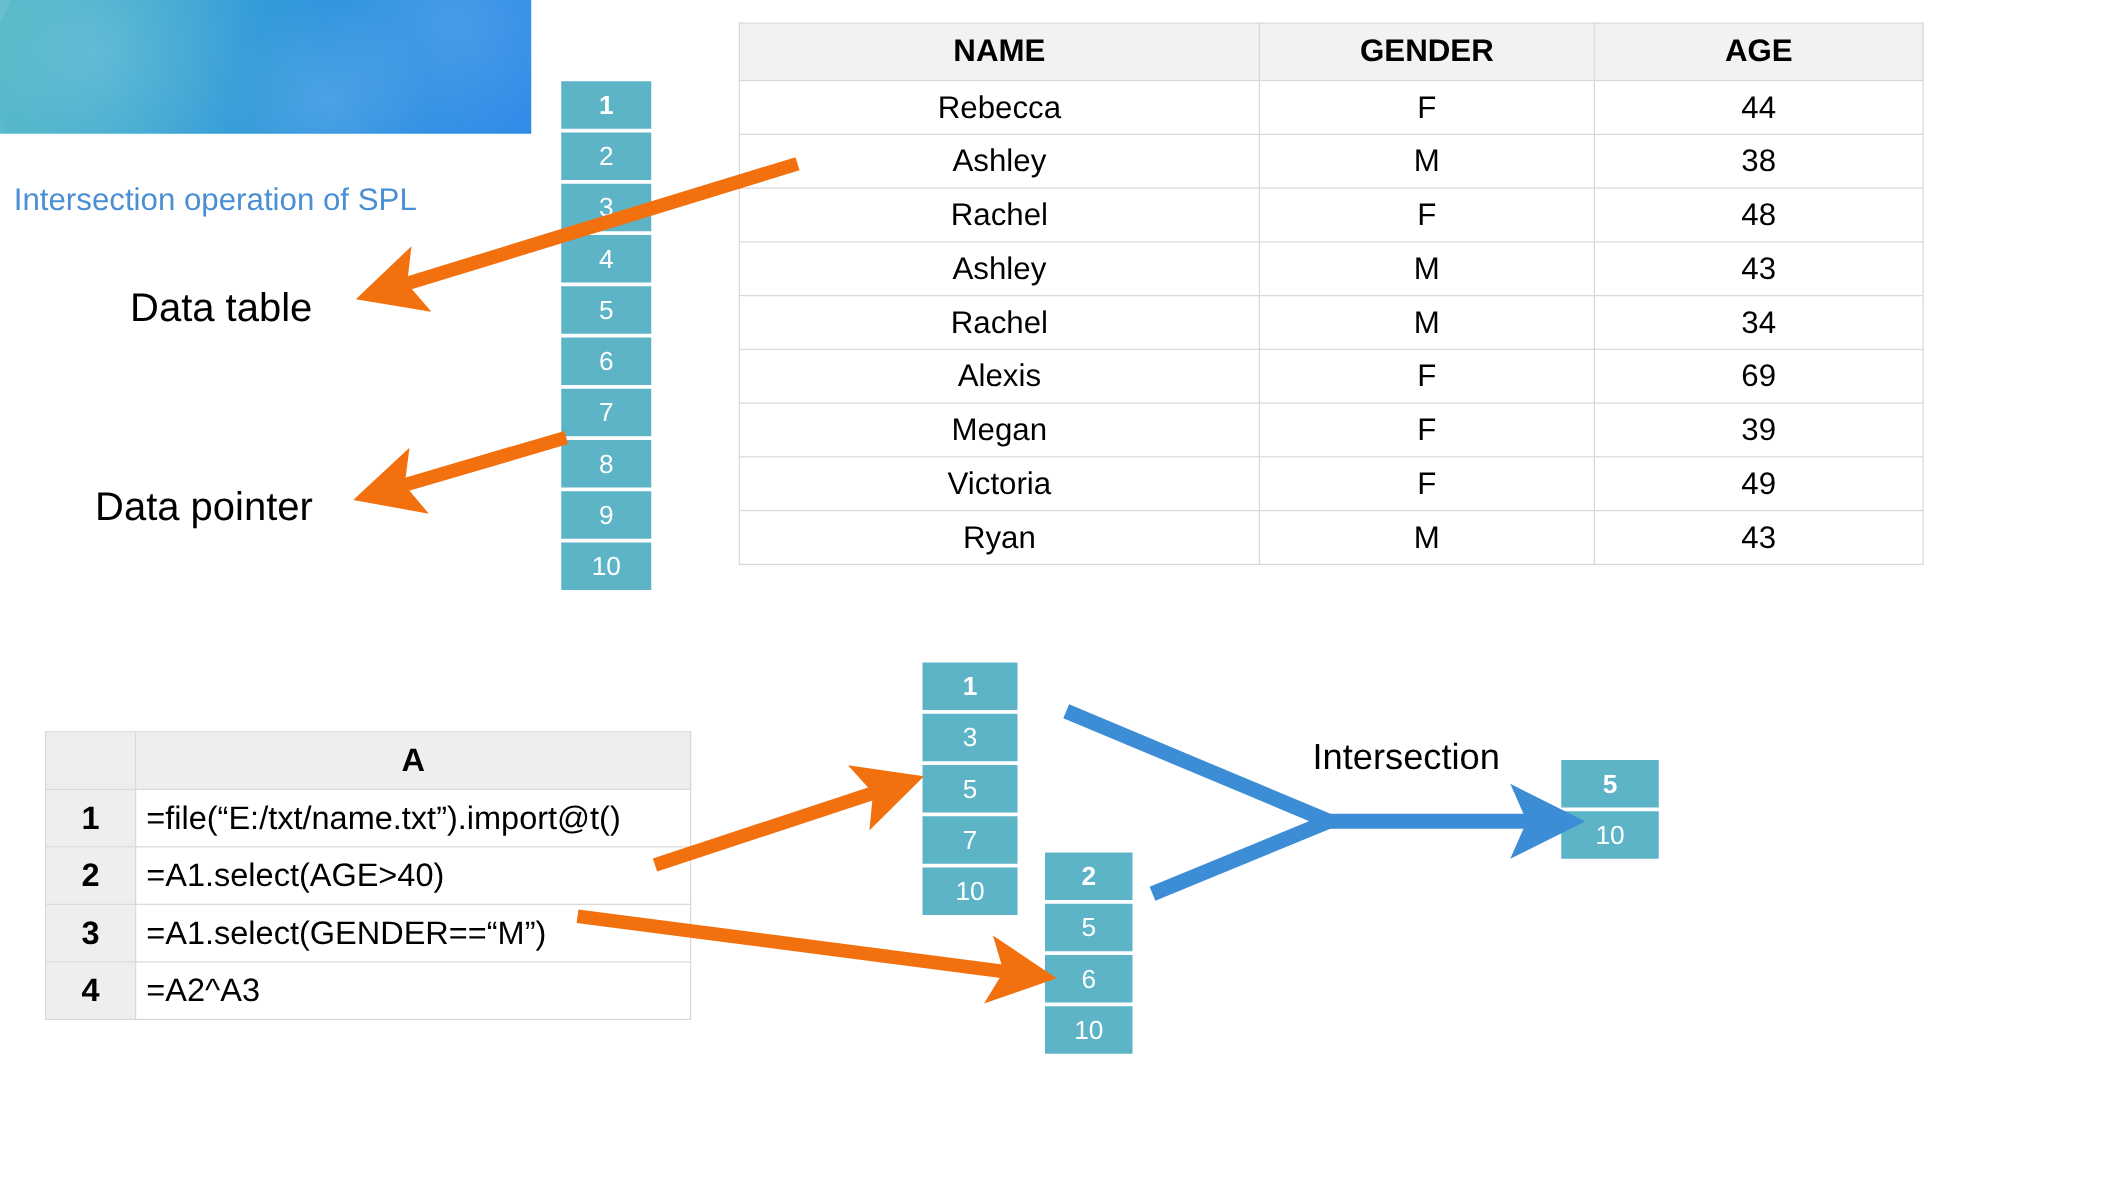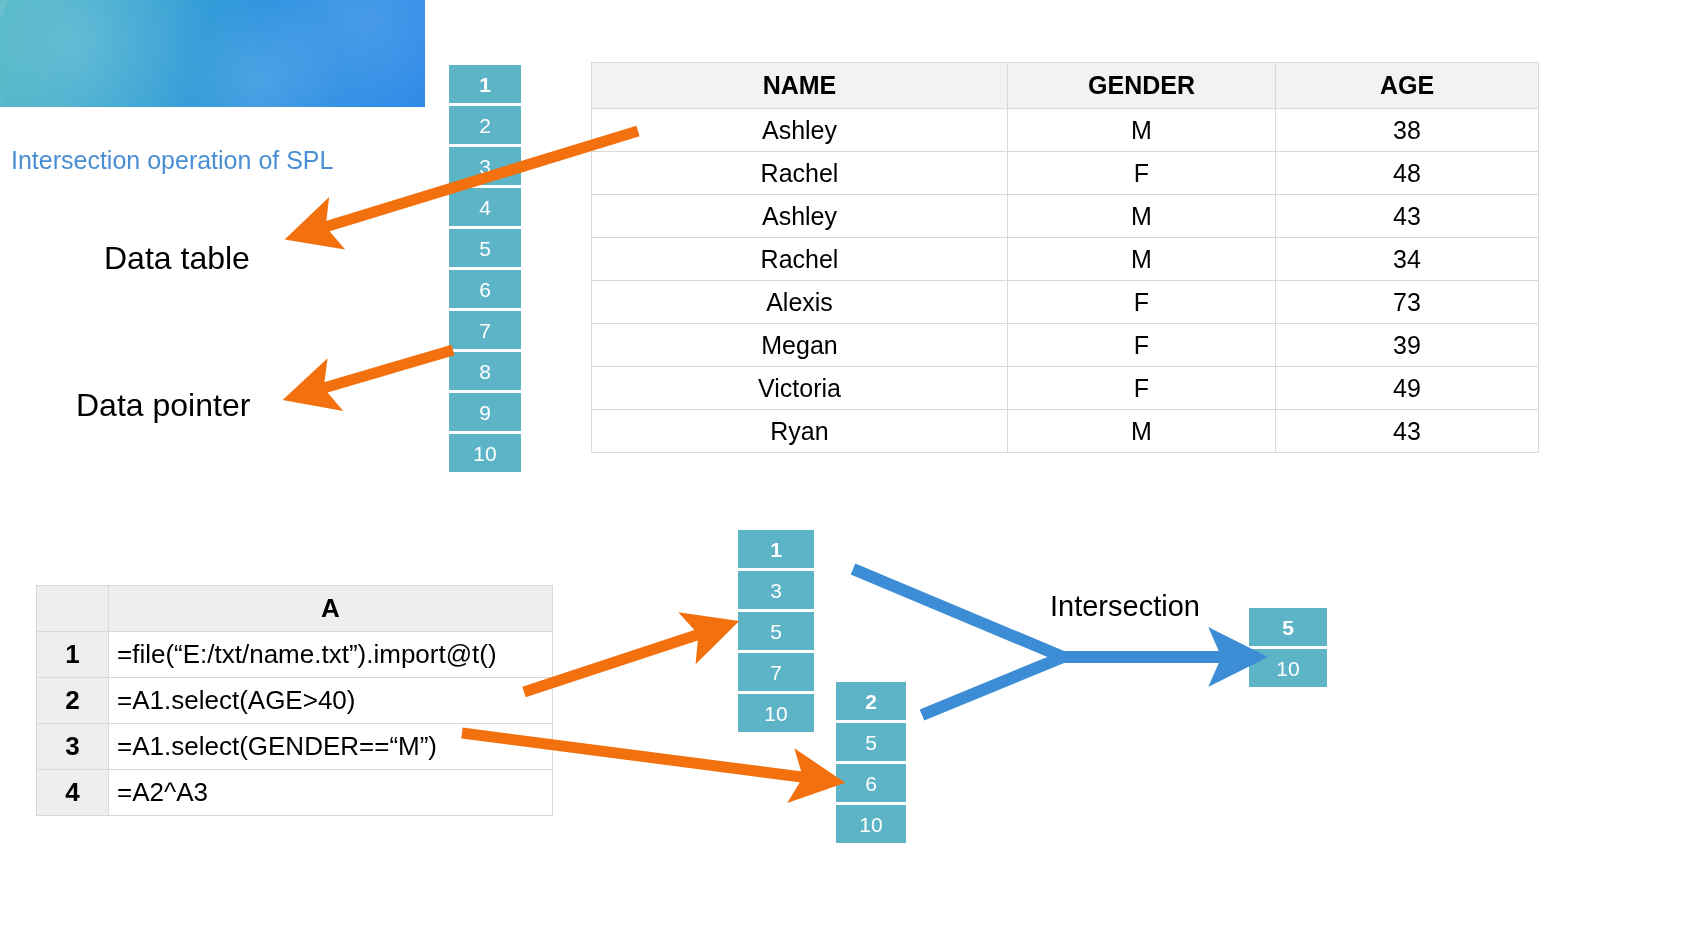--- a/index.html
+++ b/index.html
@@ -65,21 +65,21 @@
   }
 
   
   .callout {
     position: absolute;
     color: #000000;
     font-size: 32px;
     line-height: 40px;
     white-space: nowrap;
   }
-  .callout.data-table  { left: 104px; top: 238px; }
+  .callout.data-table  { left: 104px; top: 226px; }
   .callout.data-pointer{ left: 76px;  top: 385px; }
 
   
   .idx-col {
     position: absolute;
     display: flex;
     flex-direction: column;
   }
   .idx-cell {
     background: #5db4c7;
@@ -118,21 +118,20 @@
   #data-table-wrap {
     position: absolute;
     left: 591px;
     top: 18px;
     width: 947px;
   }
   table.data-table {
     border-collapse: collapse;
     width: 100%;
     table-layout: fixed;
-    margin-top: 44px;
   }
   table.data-table th,
   table.data-table td {
     border: 1px solid #d9d9d9;
     text-align: center;
     font-size: 25px;
     color: #000000;
     height: 42px;
     padding: 0;
     background: #ffffff;
@@ -247,20 +246,25 @@
       </colgroup>
       <thead>
         <tr>
           <th>NAME</th>
           <th>GENDER</th>
           <th>AGE</th>
         </tr>
       </thead>
       <tbody id="data-table-body">
           <tr>
+            <td>Rebecca</td>
+            <td>F</td>
+            <td>44</td>
+          </tr>
+          <tr>
             <td>Ashley</td>
             <td>M</td>
             <td>38</td>
           </tr>
           <tr>
             <td>Rachel</td>
             <td>F</td>
             <td>48</td>
           </tr>
           <tr>
@@ -269,21 +273,21 @@
             <td>43</td>
           </tr>
           <tr>
             <td>Rachel</td>
             <td>M</td>
             <td>34</td>
           </tr>
           <tr>
             <td>Alexis</td>
             <td>F</td>
-            <td>73</td>
+            <td>69</td>
           </tr>
           <tr>
             <td>Megan</td>
             <td>F</td>
             <td>39</td>
           </tr>
           <tr>
             <td>Victoria</td>
             <td>F</td>
             <td>49</td>

